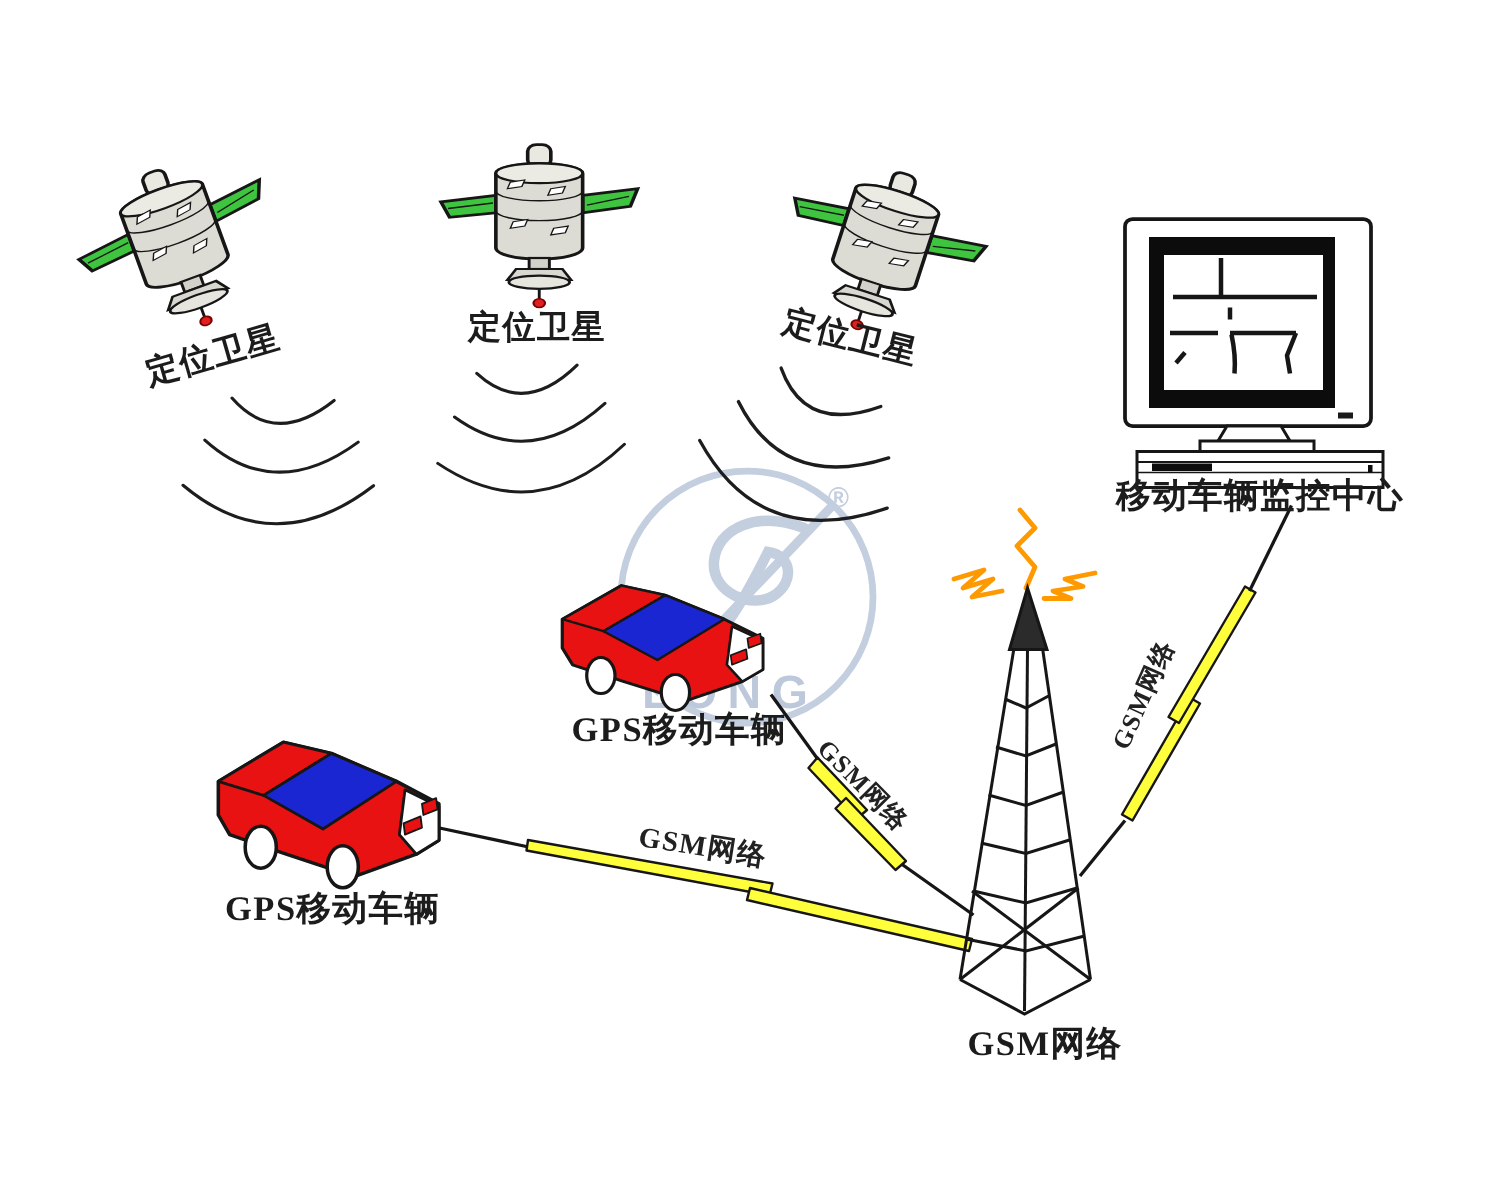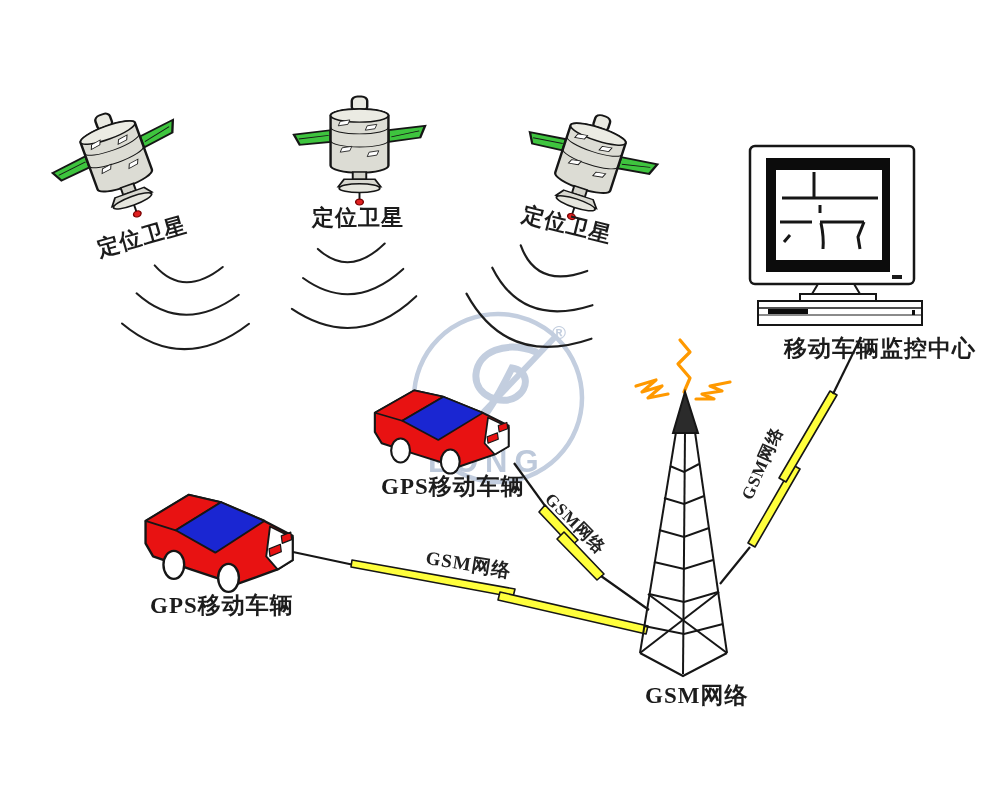--- a/index.html
+++ b/index.html
@@ -145,21 +145,21 @@
     </g>
     <rect x="150" y="133" width="10" height="4" fill="#1a1a1a"></rect>
     <polygon points="76,142 112,142 118,152 70,152" fill="#ffffff" stroke="#161616" stroke-width="2"></polygon>
     <rect x="58" y="152" width="76" height="7" fill="#ffffff" stroke="#161616" stroke-width="2"></rect>
     <rect x="16" y="159" width="164" height="24" fill="#ffffff" stroke="#161616" stroke-width="2"></rect>
     <line x1="16" y1="166" x2="180" y2="166" stroke="#161616" stroke-width="1.4"></line>
     <line x1="16" y1="173" x2="180" y2="173" stroke="#161616" stroke-width="1"></line>
     <rect x="26" y="167" width="40" height="5" fill="#0c0c0c"></rect>
     <rect x="170" y="168" width="3" height="5" fill="#0c0c0c"></rect>
   </svg>
-  <div class="label lbl-big" style="left:744px;top:333px;z-index:4;margin-left:40px;">移动车辆监控中心</div>
+  <div class="label lbl-big" style="left:744px;top:315px;z-index:4;">移动车辆监控中心</div>
 
   <svg class="obj" style="left:368px;top:376px;z-index:3;" width="150" height="96" viewBox="0 0 175 120" preserveAspectRatio="none">
       <use href="#sym-car"></use>
     </svg>
   <div class="label lbl-big" style="left:381px;top:471px;z-index:4;">GPS移动车辆</div>
 
   <svg class="obj" style="left:138px;top:478px;z-index:3;" width="165" height="112" viewBox="0 0 175 120" preserveAspectRatio="none">
       <use href="#sym-car"></use>
     </svg>
   <div class="label lbl-big" style="left:150px;top:590px;z-index:4;">GPS移动车辆</div>

